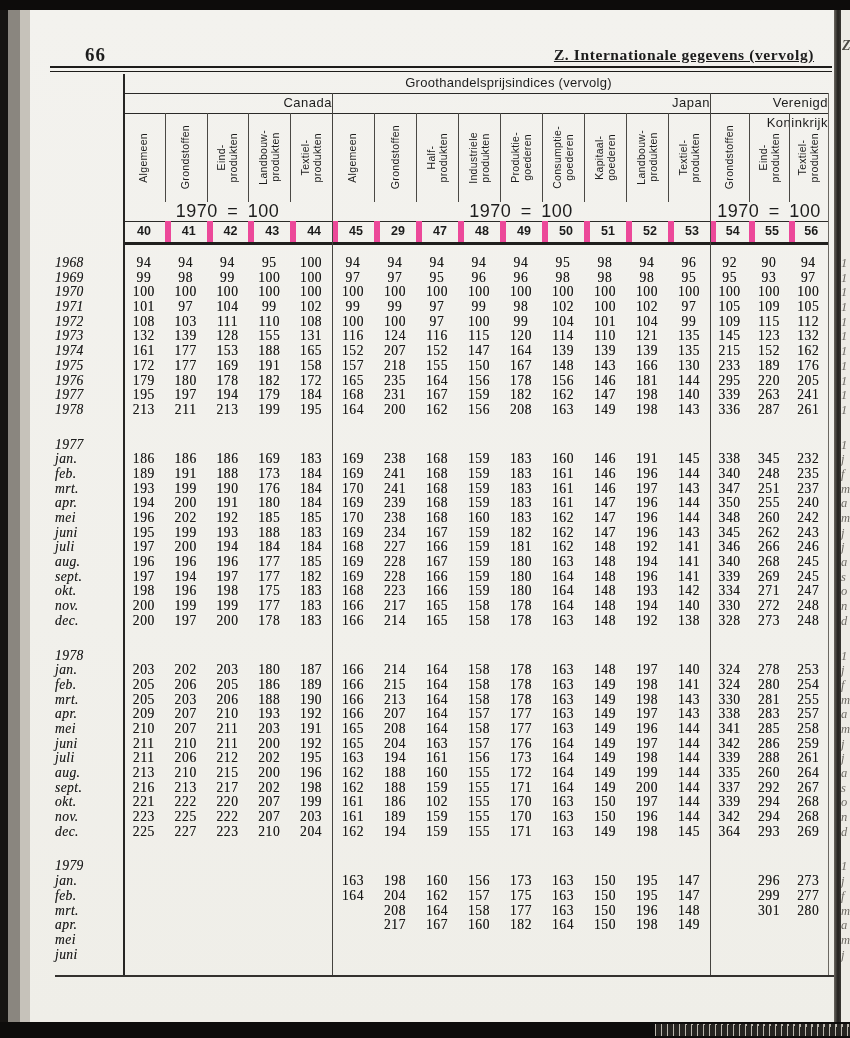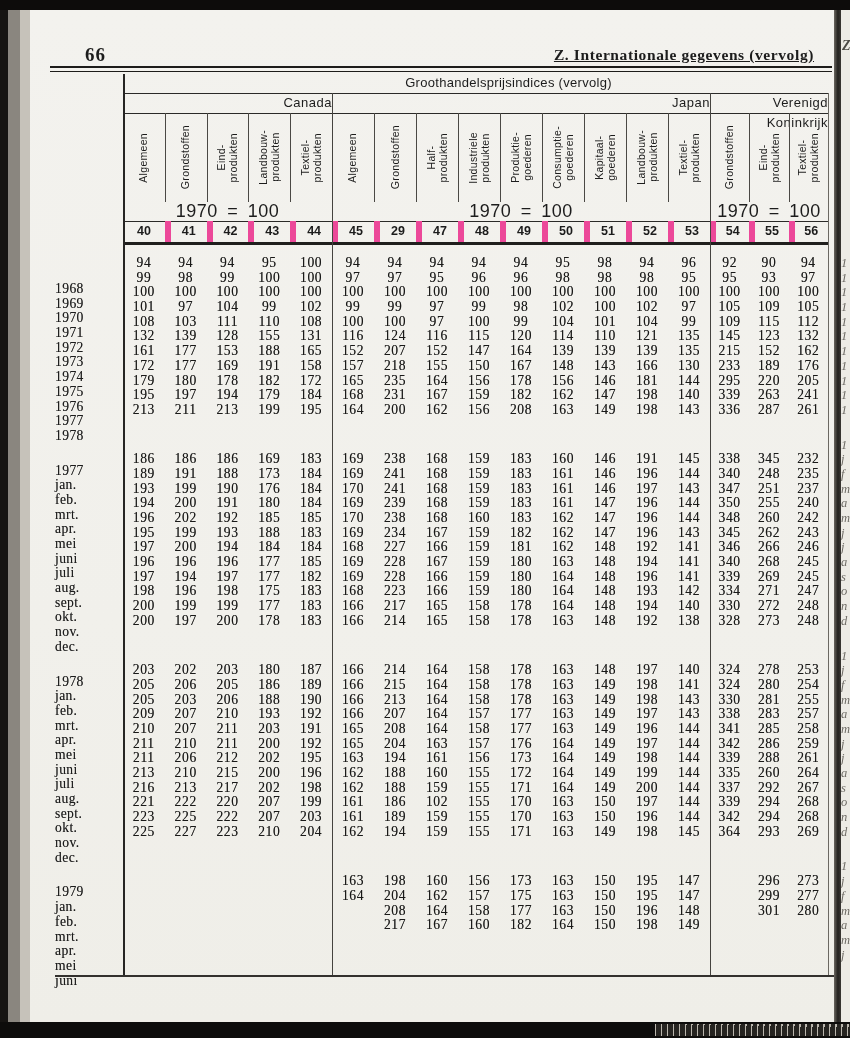--- a/index.html
+++ b/index.html
@@ -64,22 +64,22 @@
 
   
   #data-area{position:absolute;left:50px;top:256px;width:778px;}
   .block{margin-top:20px;}
   .block:first-child{margin-top:0;}
   .row{display:grid;grid-template-columns:73px repeat(5,41.8px) repeat(9,42px) repeat(3,39.33px);
        height:14.7px;line-height:14.7px;}
   .cell{font-size:13.6px;}
   .cell.num{text-align:center;letter-spacing:.6px;color:#191918;
             text-shadow:0 0 .4px rgba(20,20,20,.55);}
-  .cell.label{padding-left:5px;letter-spacing:.4px;
-              text-shadow:0 0 .4px rgba(20,20,20,.5);margin-top:26px;}
+  .cell.label{font-style:italic;padding-left:5px;letter-spacing:.4px;
+              text-shadow:0 0 .4px rgba(20,20,20,.5);}
 
   
   .bleedZ{position:absolute;left:1px;top:28px;font-size:14px;font-weight:bold;font-style:italic;color:#4c4a45;}
   #bleed-rows{position:absolute;left:0;top:246px;width:9px;}
   .bleed-block{margin-top:20px;}
   .bleed-block:first-child{margin-top:0;}
   .bleedline{height:14.7px;line-height:14.7px;font-size:12.5px;font-style:italic;
              color:#6e6b65;overflow:hidden;}
 </style>
 </head>

